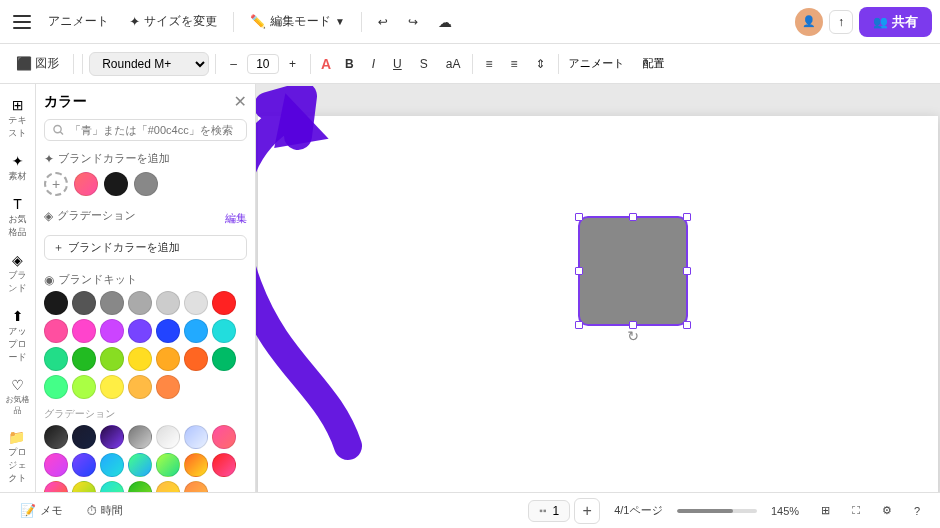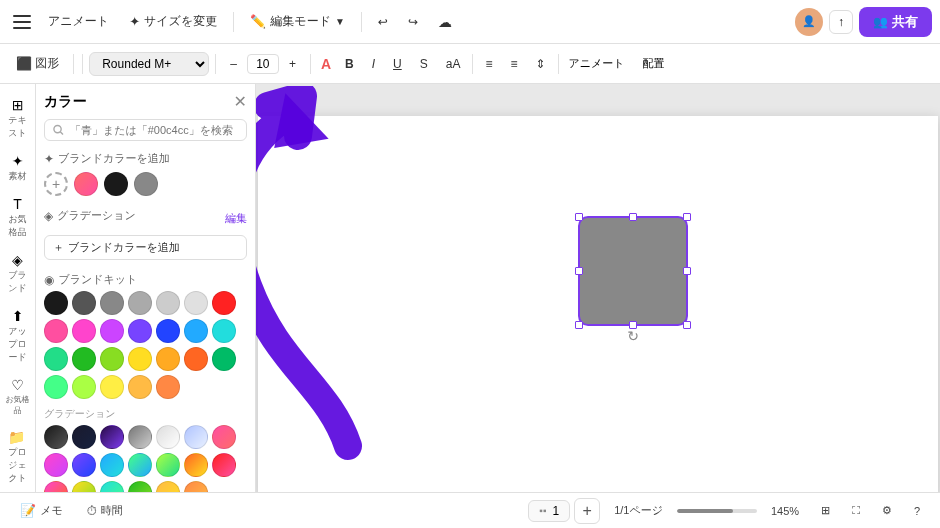--- a/index.html
+++ b/index.html
@@ -365,21 +365,21 @@
   </div>
   <div class="bb-right">
     <div class="page-nav">
       <div class="page-box">
         <span style="font-size:10px;color:#888;">▪▪</span>
         <span>1</span>
       </div>
       <div class="page-add">+</div>
     </div>
     <div class="bb-btn">
-      <span>1/1ページ</span>
+      <span>4/1ページ</span>
     </div>
     <div style="width:80px;height:4px;background:#ddd;border-radius:2px;overflow:hidden;">
       <div style="width:70%;height:100%;background:#888;border-radius:2px;"></div>
     </div>
     <div class="bb-btn">
       <span>145%</span>
     </div>
     <div class="bb-btn">⊞</div>
     <div class="bb-btn">⛶</div>
     <div class="bb-btn">⚙</div>

